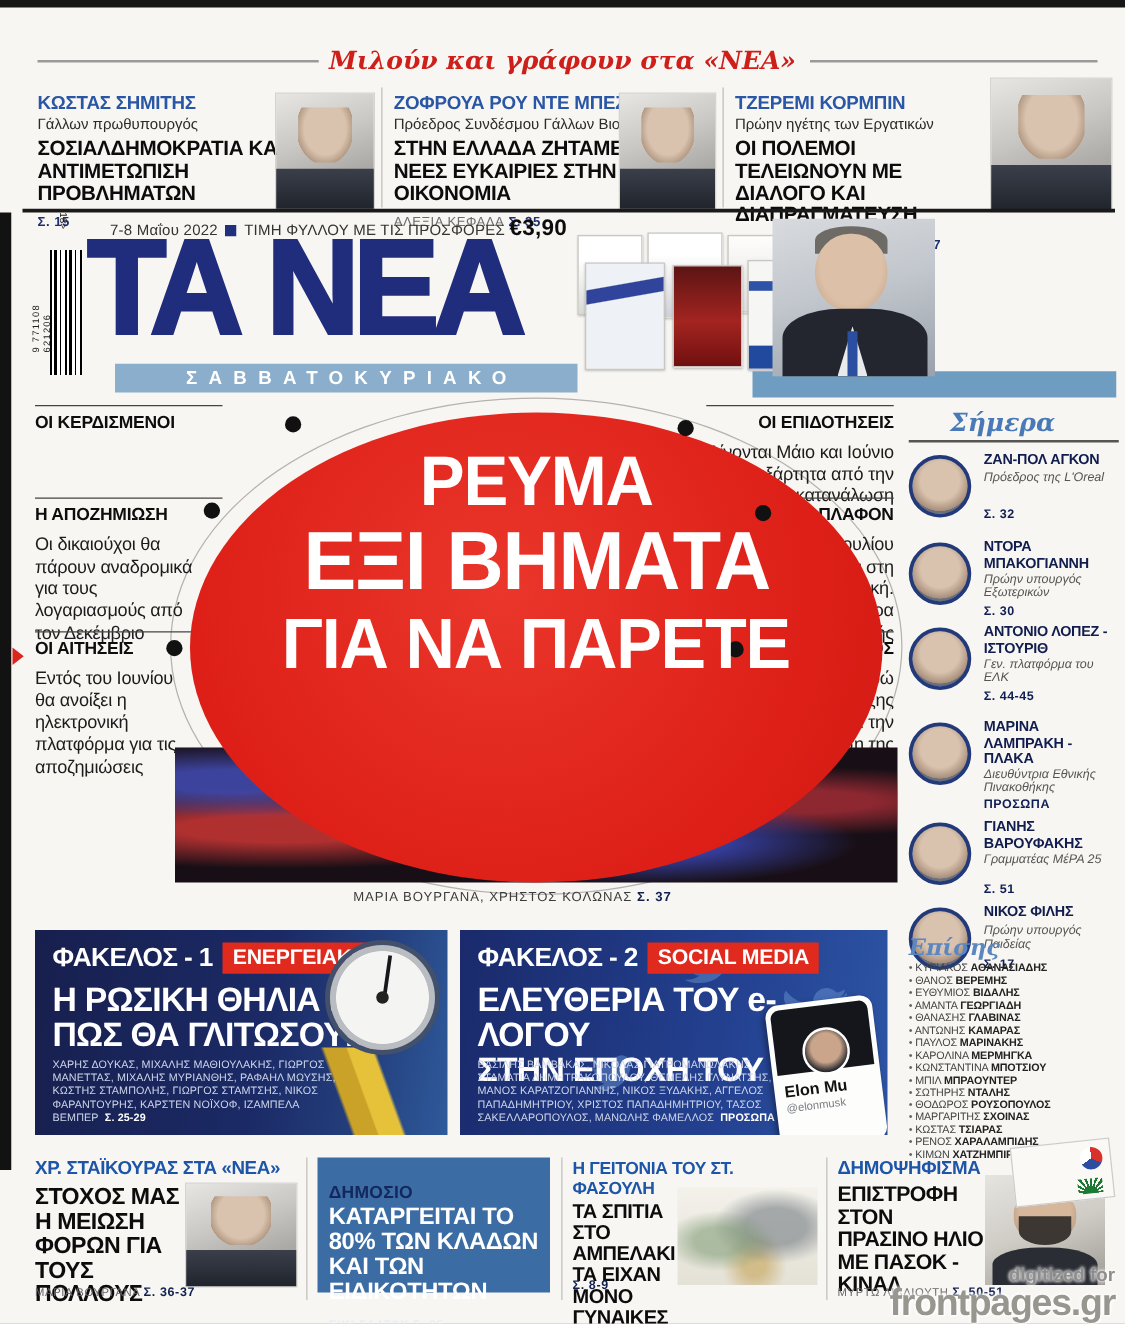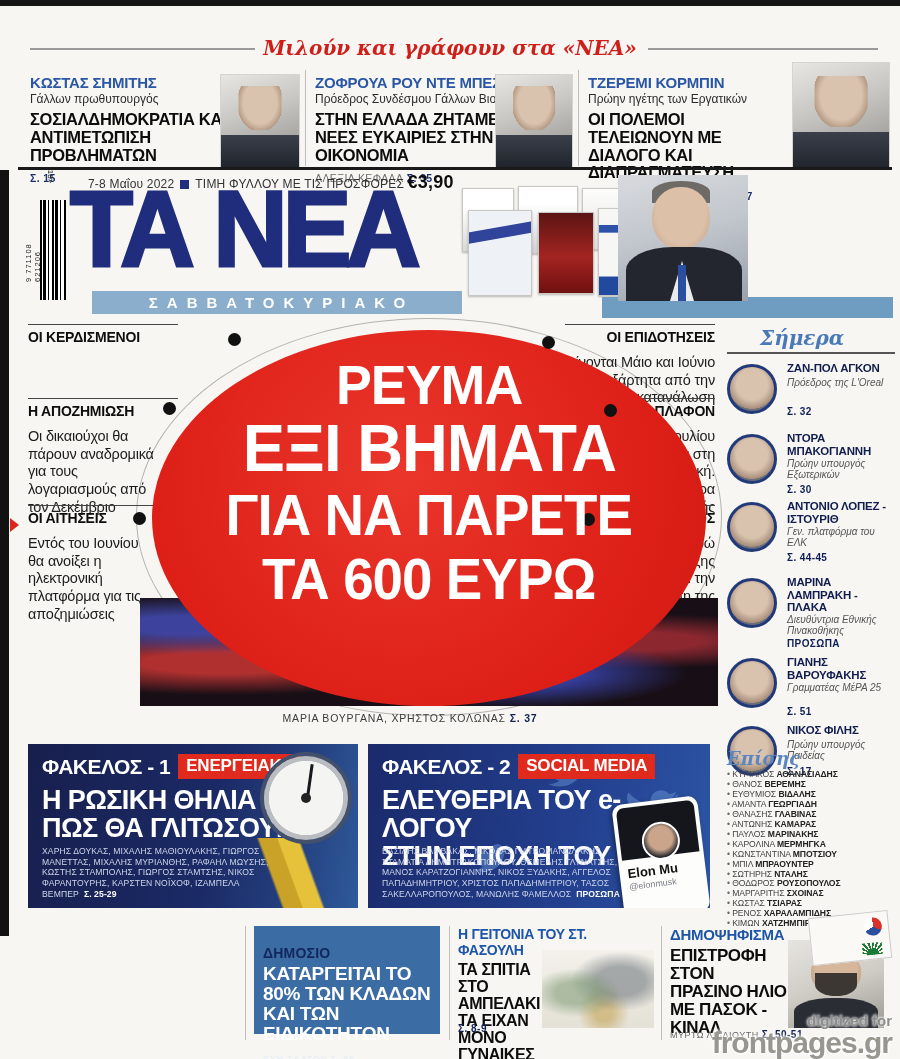--- a/index.html
+++ b/index.html
@@ -253,21 +253,20 @@
   <div class="abs dot" style="left:228px;top:333px;"></div>
   <div class="abs dot" style="left:163px;top:402px;"></div>
   <div class="abs dot" style="left:133px;top:512px;"></div>
   <div class="abs dot" style="left:542px;top:336px;"></div>
   <div class="abs dot" style="left:604px;top:404px;"></div>
   <div class="abs dot" style="left:582px;top:513px;"></div>
 
   <div class="abs headline hl1"><span>ΡΕΥΜΑ</span></div>
   <div class="abs headline hl2"><span>ΕΞΙ ΒΗΜΑΤΑ</span></div>
   <div class="abs headline hl3"><span>ΓΙΑ ΝΑ ΠΑΡΕΤΕ</span></div>
-  <div class="abs headline hl4"><span>ΤΑ 600 ΕΥΡΩ</span></div>
 
   <div class="abs red-pointer"></div>
 
   <div class="abs sec" style="left:28px;top:324px;">
     <div class="sh">ΟΙ ΚΕΡΔΙΣΜΕΝΟΙ</div>
   </div>
   <div class="abs sec" style="left:28px;top:398px;">
     <div class="sh">Η ΑΠΟΖΗΜΙΩΣΗ</div>
     <div class="st" style="width:128px;">Οι δικαιούχοι θα πάρουν αναδρομικά για τους λογαριασμούς από τον Δεκέμβριο</div>
   </div>
@@ -394,20 +393,31 @@
       <span>ΒΑΣΙΛΗΣ ΒΑΜΒΑΚΑΣ, ΝΙΚΟΛΑΣ ΓΙΑΤΡΟΜΑΝΩΛΑΚΗΣ, ΣΤΑΜΑΤΙΑ ΔΗΜΗΤΡΑΚΟΠΟΥΛΟΥ, ΘΕΜΕΛΗΣ ΓΛΥΝΑΤΣΗΣ, ΜΑΝΟΣ ΚΑΡΑΤΖΟΓΙΑΝΝΗΣ, ΝΙΚΟΣ ΞΥΔΑΚΗΣ, ΑΓΓΕΛΟΣ ΠΑΠΑΔΗΜΗΤΡΙΟΥ, ΧΡΙΣΤΟΣ ΠΑΠΑΔΗΜΗΤΡΙΟΥ, ΤΑΣΟΣ ΣΑΚΕΛΛΑΡΟΠΟΥΛΟΣ, ΜΑΝΩΛΗΣ ΦΑΜΕΛΛΟΣ</span>&nbsp;&nbsp;<span class="fref">ΠΡΟΣΩΠΑ</span>
     </div>
     <div class="phone">
       <div class="screen-top"></div>
       <div class="avatar"></div>
       <div class="pname">Elon Mu</div>
       <div class="phandle">@elonmusk</div>
     </div>
   </div>
 
+  <div class="abs bbox" style="left:28px;top:926px;width:210px;height:114px;">
+    <div class="kick">ΧΡ. ΣΤΑΪΚΟΥΡΑΣ ΣΤΑ «ΝΕΑ»</div>
+    <div class="bh" style="width:118px;">ΣΤΟΧΟΣ ΜΑΣ Η ΜΕΙΩΣΗ ΦΟΡΩΝ ΓΙΑ ΤΟΥΣ ΠΟΛΛΟΥΣ</div>
+    <div class="portrait" style="position:absolute;right:0;top:20px;width:88px;height:82px;">
+      <div class="head-blob"></div>
+        <div class="suit-blob"></div>
+    </div>
+    <div class="bby" style="position:absolute;left:0;bottom:0;">
+      <span>ΜΑΡΙΑ ΒΟΥΡΓΑΝΑ</span> <b>Σ. 36-37</b>
+    </div>
+  </div>
   <div class="abs bsep" style="left:245px;"></div>
 
   <div class="abs bbox bluebox" style="left:254px;top:926px;width:186px;height:108px;padding:0;">
     <div style="padding:7px 9px;margin-top:12px;">
       <div class="kick2">ΔΗΜΟΣΙΟ</div>
       <div class="bh2">ΚΑΤΑΡΓΕΙΤΑΙ ΤΟ 80% ΤΩΝ ΚΛΑΔΩΝ ΚΑΙ ΤΩΝ ΕΙΔΙΚΟΤΗΤΩΝ</div>
       <div class="bby2">
         <span>ΕΥΗ ΣΑΛΤΟΥ</span> <b>Σ. 65</b>
       </div>
     </div>

